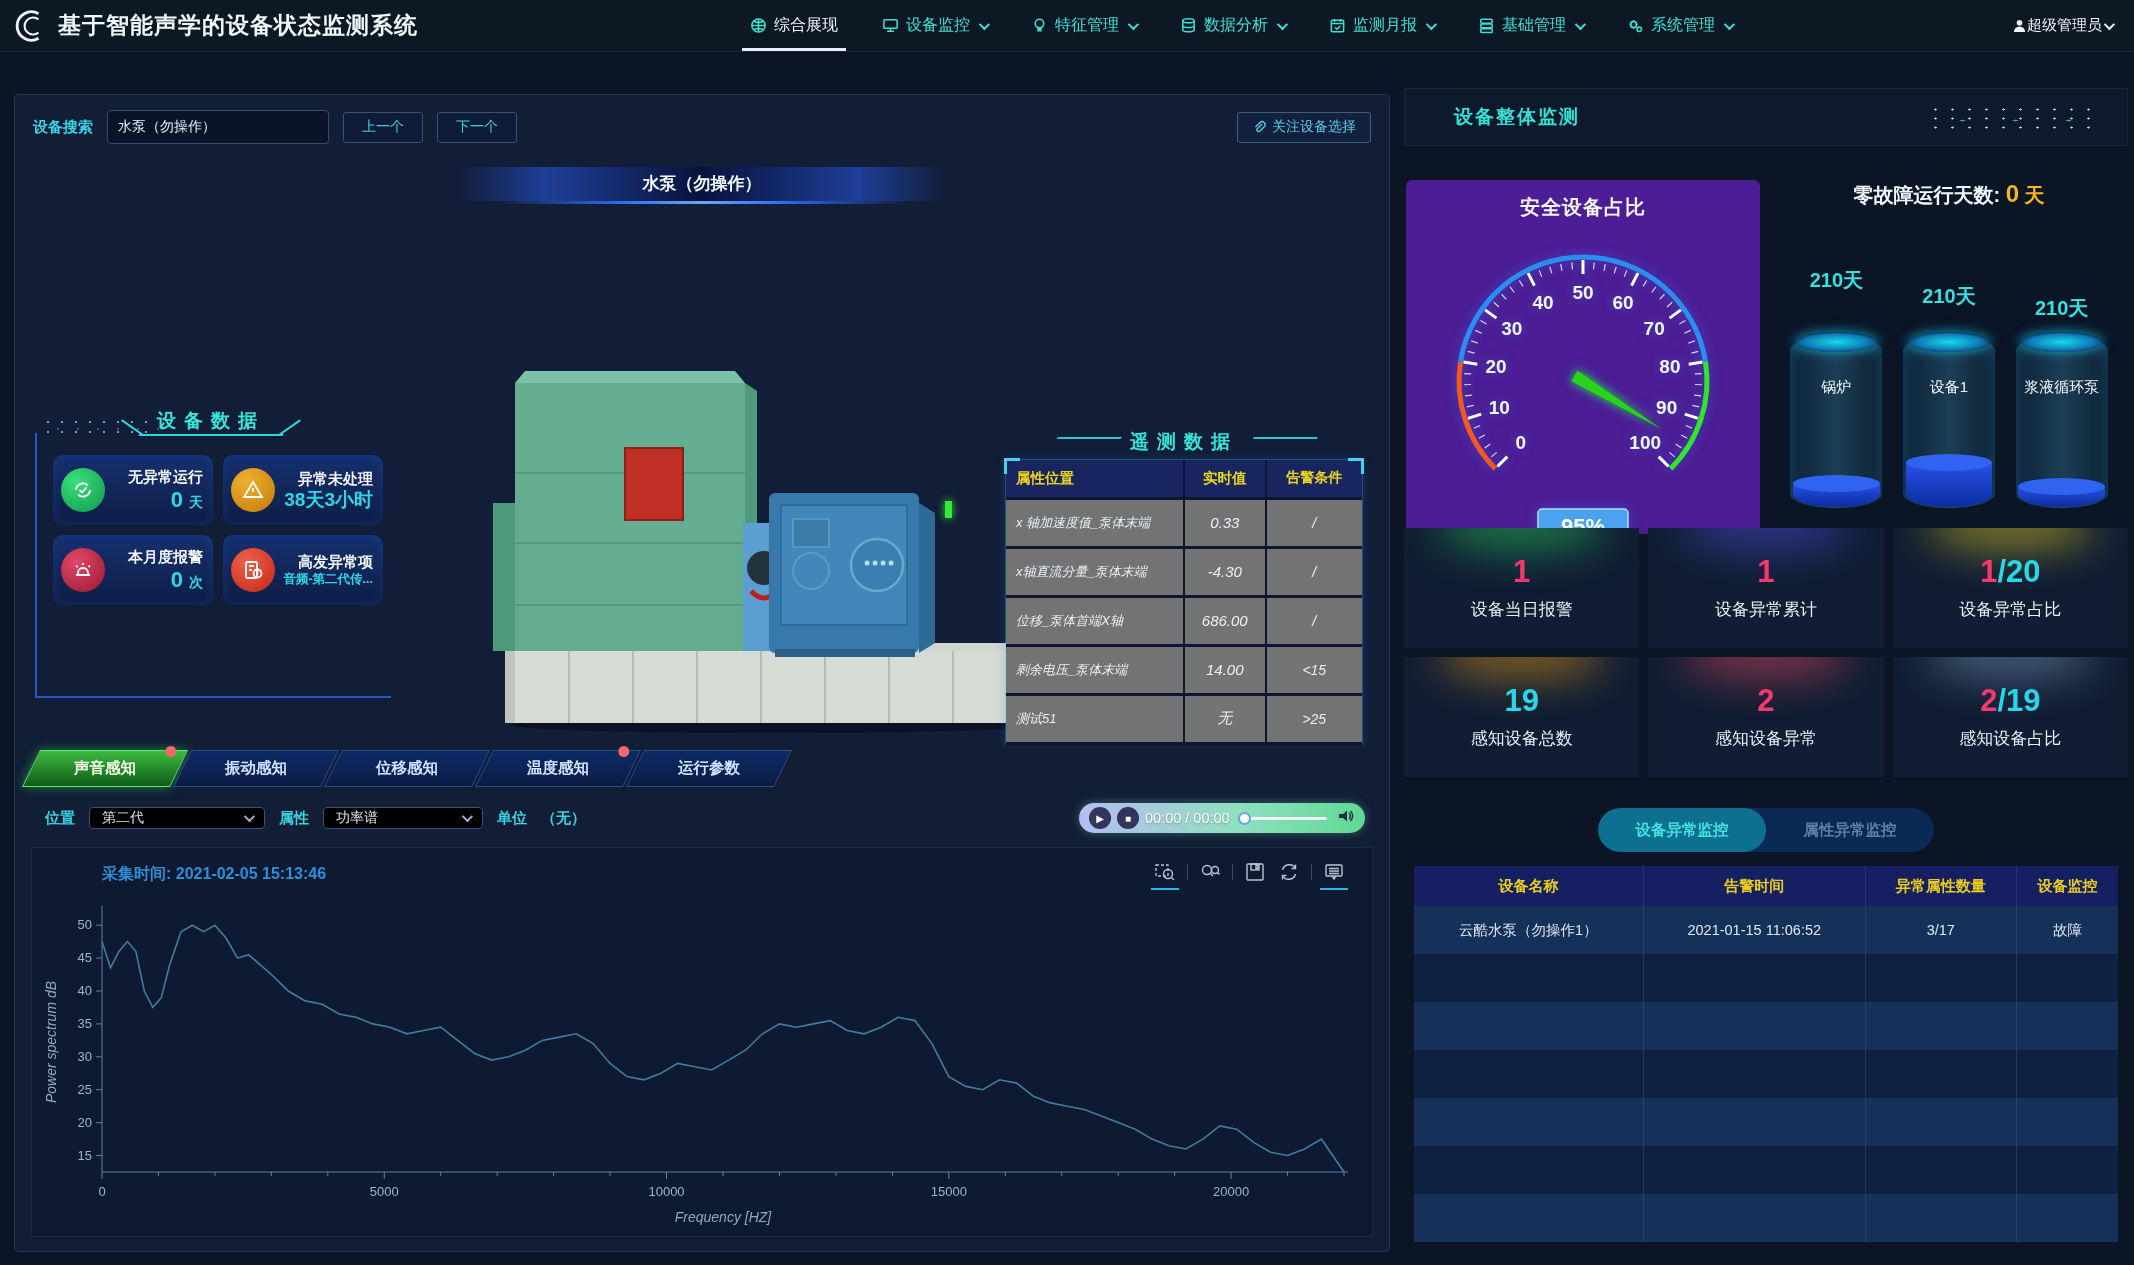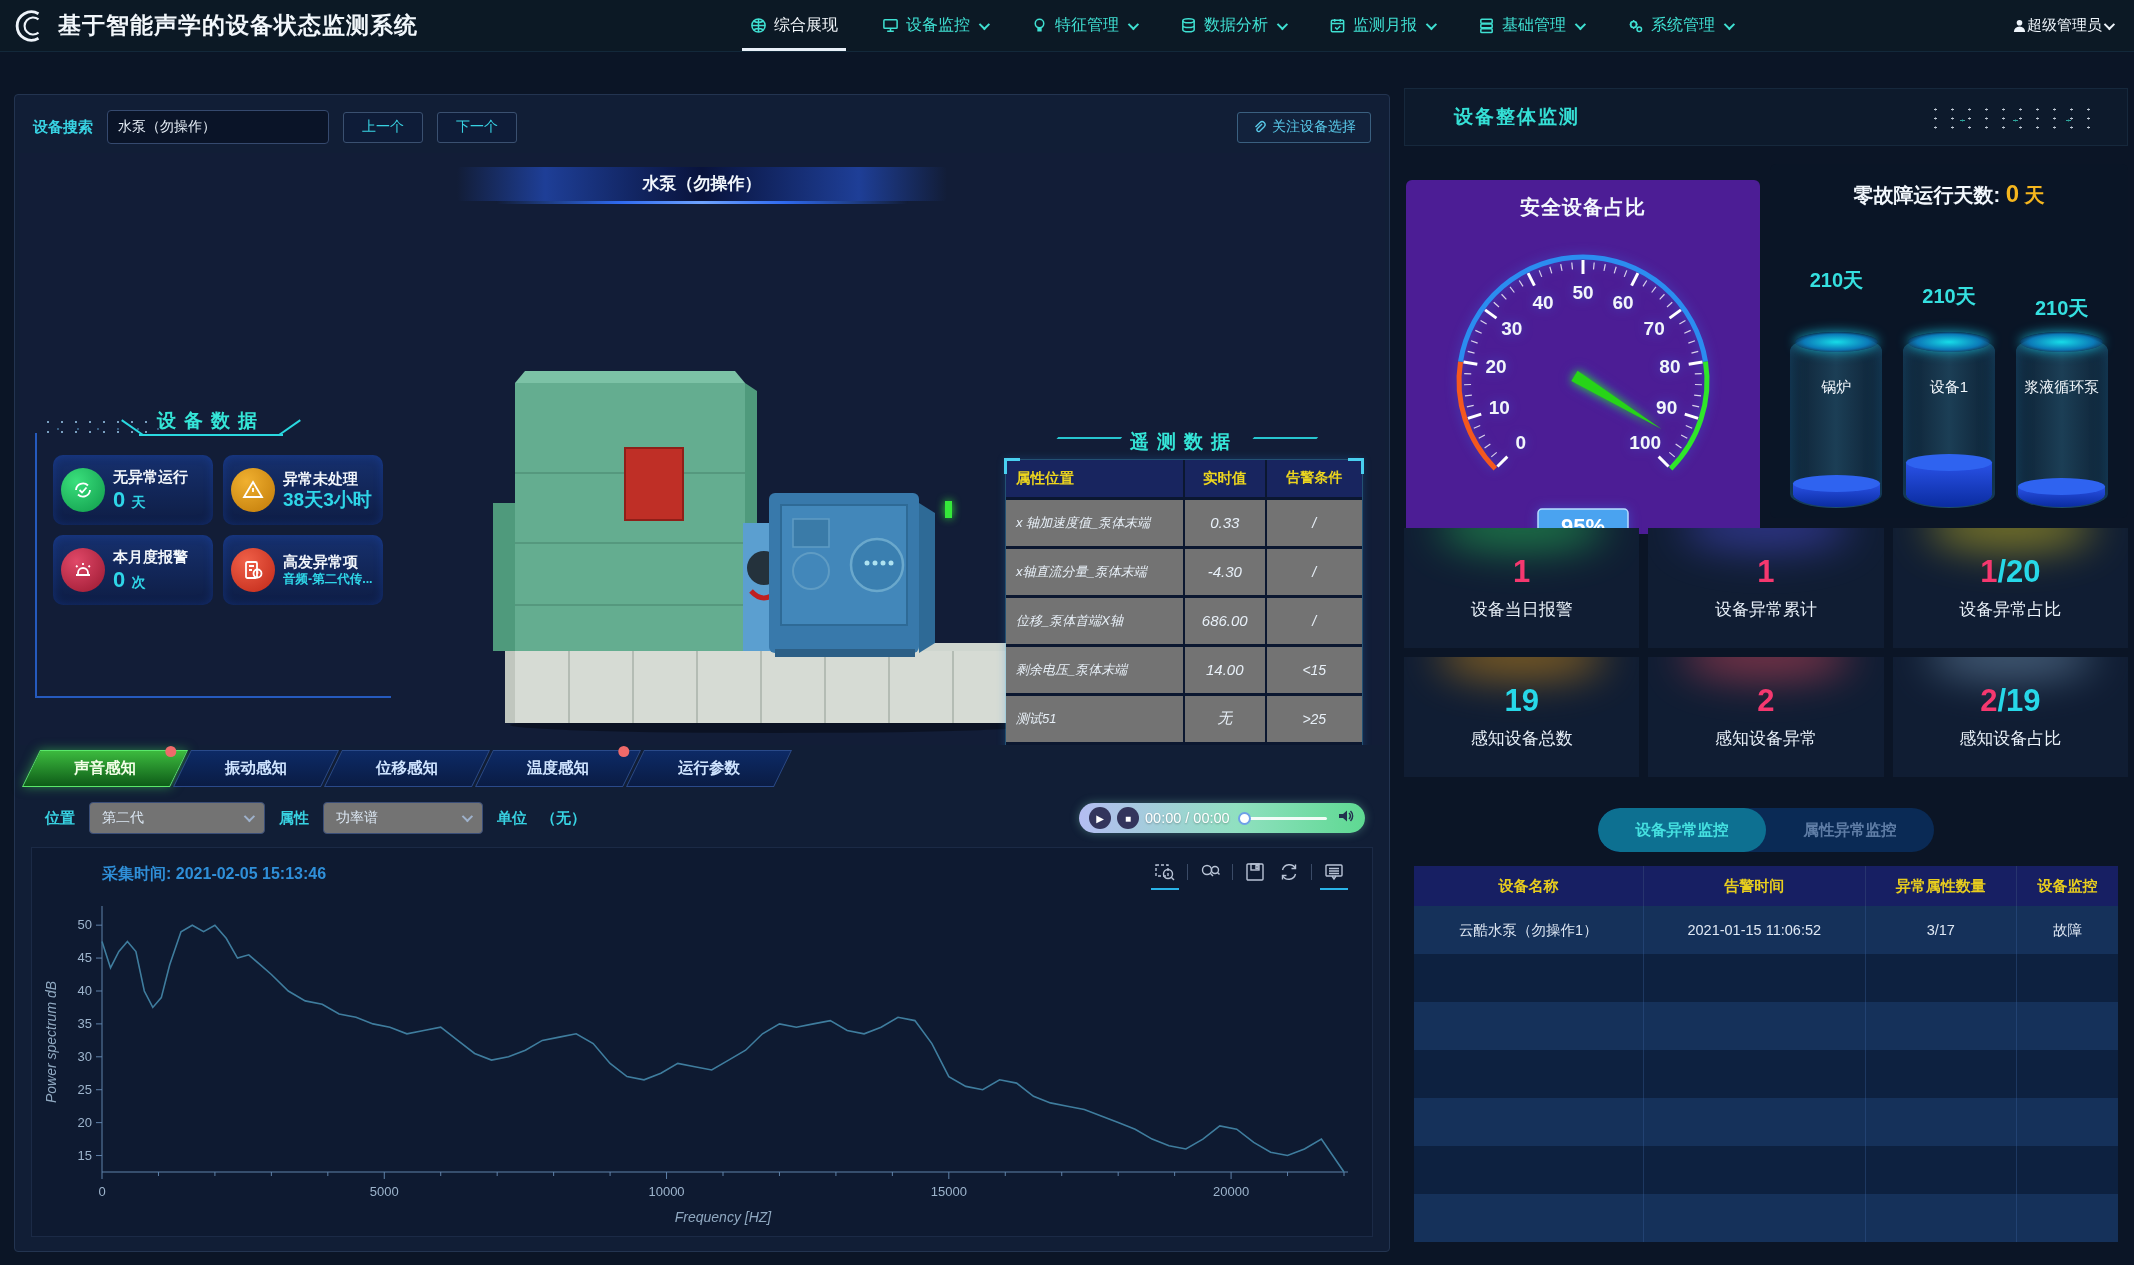--- a/index.html
+++ b/index.html
@@ -47,21 +47,21 @@
     background-image:radial-gradient(rgba(170,220,255,.85) 1.5px,transparent 1.6px),radial-gradient(rgba(110,190,240,.5) 1.5px,transparent 1.6px);
     background-size:14px 10px,20px 14px;background-position:0 0,7px 5px;}
   .dd-cards{position:absolute;left:26px;top:52px;display:grid;grid-template-columns:160px 160px;grid-template-rows:70px 70px;gap:10px;}
   .dd-card{background:linear-gradient(180deg,#16306e,#0e1d44);border-radius:10px;display:flex;align-items:center;padding:0 10px 0 8px;gap:8px;box-shadow:0 0 10px rgba(30,80,200,.35) inset;}
   .dd-ic{width:44px;height:44px;min-width:44px;border-radius:50%;display:flex;align-items:center;justify-content:center;}
   .dd-ic svg{width:24px;height:24px;stroke:#fff;fill:none;stroke-width:1.8;}
   .ic-green{background:radial-gradient(circle at 35% 30%,#3adf7c,#0f9a4a);}
   .ic-orange{background:radial-gradient(circle at 35% 30%,#f0b030,#c07a08);}
   .ic-crimson{background:radial-gradient(circle at 35% 30%,#e04868,#9a1830);}
   .ic-red{background:radial-gradient(circle at 35% 30%,#f06048,#c02818);}
-  .dd-txt{flex:1;}
+  .dd-txt{flex:1;text-align:right;}
   .dd-label{color:#f2f6fb;font-size:15px;font-weight:bold;}
   .dd-value{color:#2fd6e8;font-size:22px;font-weight:bold;line-height:1.15;}
   .dd-value .unit{font-size:14px;}
   .dd-value.small{font-size:12.5px;font-weight:bold;}
 
   
   .telemetry{position:absolute;left:986px;top:272px;width:358px;}
   .tele-hd{position:relative;height:34px;display:flex;align-items:center;justify-content:center;}
   .tele-hd .title{color:#35e6d8;font-size:19px;font-weight:bold;letter-spacing:8px;}
   .tele-hd::before,.tele-hd::after{content:"";width:64px;height:8px;margin:0 12px;border-top:2px solid #2ad8e0;transform:skewX(-40deg);opacity:.9;}
@@ -79,21 +79,21 @@
   
   .tabs-row{position:absolute;left:16px;top:655px;display:flex;}
   .ltab{position:relative;width:148px;height:37px;margin-right:3px;transform:skewX(-26deg);border:1px solid #2a4a8a;background:linear-gradient(180deg,#0d2a66,#0a1c44);display:flex;align-items:center;justify-content:center;cursor:pointer;}
   .ltab .t{transform:skewX(26deg);color:#cfe4ff;font-size:15.5px;font-weight:bold;}
   .ltab.active{background:linear-gradient(180deg,#3cba3e,#0e5c18);border-color:#5ae86a;box-shadow:0 0 10px rgba(70,220,90,.5);}
   .ltab.active .t{color:#f4ffe8;}
   .ltab .badge{position:absolute;right:10px;top:-5px;width:11px;height:11px;border-radius:50%;background:#ef6a6a;transform:skewX(26deg);}
 
   
   .controls-row{position:absolute;left:30px;top:706px;right:24px;height:34px;display:flex;align-items:center;gap:14px;}
-  .selectbox{width:176px;height:32px;background:#737373;border:1px solid #3a4e78;border-radius:4px;display:flex;align-items:center;justify-content:space-between;padding:0 12px;color:#dce8f4;font-size:14px;cursor:pointer;}
+  .selectbox{width:176px;height:22px;background:#000000;border:1px solid #3a4e78;border-radius:4px;display:flex;align-items:center;justify-content:space-between;padding:0 12px;color:#dce8f4;font-size:14px;cursor:pointer;}
   .selectbox .caret{border-color:#9fb2cc;}
   .player{position:absolute;right:0;top:2px;width:286px;height:30px;border-radius:15px;background:linear-gradient(90deg,#b4bdf2,#90e0c0 55%,#5ed992);display:flex;align-items:center;padding:0 10px;gap:6px;box-shadow:0 0 10px rgba(120,200,180,.4);}
   .pbtn{width:22px;height:22px;border-radius:50%;background:#33355c;color:#fff;display:flex;align-items:center;justify-content:center;font-size:10px;cursor:pointer;border:none;}
   .ptime{color:#fff;font-size:14.5px;white-space:nowrap;text-shadow:0 1px 2px rgba(0,0,0,.3);}
   .ptrack{position:relative;flex:1;height:3px;background:rgba(255,255,255,.9);border-radius:2px;margin:0 4px;}
   .pthumb{position:absolute;left:-2px;top:-5px;width:13px;height:13px;border-radius:50%;background:#fff;border:2px solid #6fa0e8;}
   .pvol svg{width:18px;height:18px;fill:#22304e;}
 
   
   .chart-block{position:absolute;left:16px;top:752px;right:16px;bottom:14px;background:#0e1a31;border:1px solid #1b2a46;}

